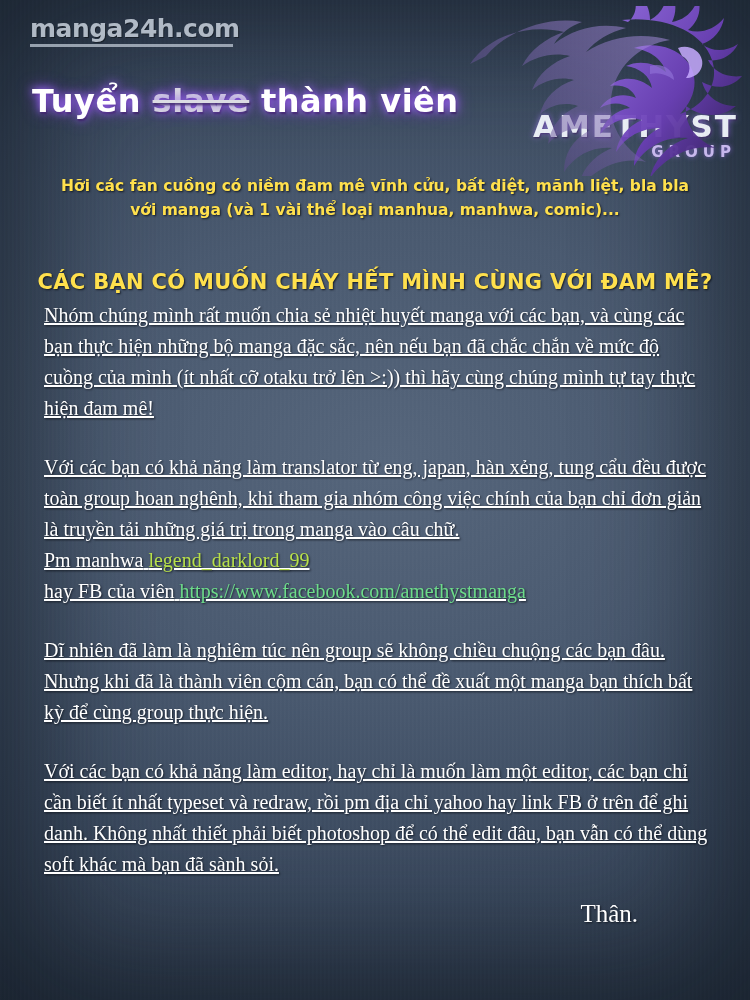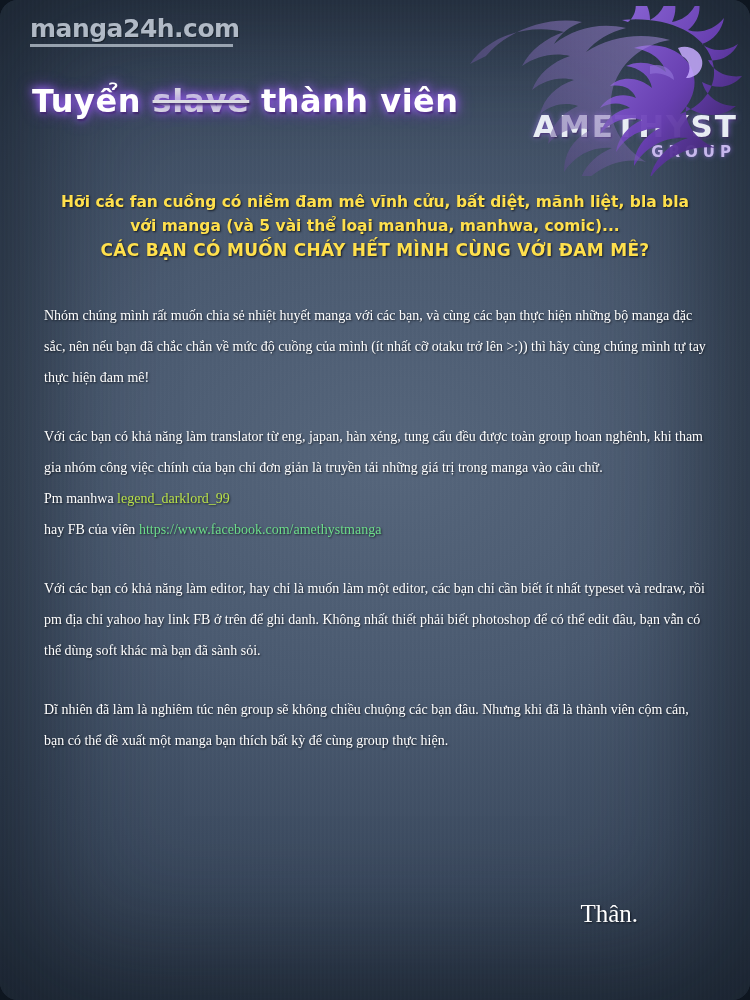--- a/index.html
+++ b/index.html
@@ -11,21 +11,20 @@
     font-family: "Liberation Sans", sans-serif;
   }
   .page {
     position: relative;
     width: 750px;
     height: 1000px;
     overflow: hidden;
     background: #3a4a5e;
     background-image:
       radial-gradient(ellipse 900px 620px at 52% 46%, #56667c 0%, #4a5a70 38%, #3b4a5f 68%, #2c3848 100%);
-    border-radius: 18px;
   }
   
   .page::after {
     content: "";
     position: absolute;
     inset: 0;
     pointer-events: none;
     background-image: repeating-linear-gradient(
       90deg,
       rgba(255,255,255,0.015) 0px,
@@ -117,48 +116,50 @@
     text-decoration: line-through;
     color: #e9e9ef;
     opacity: .92;
   }
 
   
   .intro {
     position: absolute;
     left: 0;
     right: 0;
-    top: 190px;
+    top: 174px;
     text-align: center;
     font-family: "DejaVu Sans", sans-serif;
     font-weight: bold;
     font-size: 15.5px;
     line-height: 24px;
     color: #ffe04d;
     text-shadow: 1px 1px 2px rgba(12,16,26,.85);
     z-index: 6;
     padding: 0 24px;
   }
   .intro .line3 {
-    font-size: 17px;
+    font-size: 21px;
     letter-spacing: .3px;
+    margin-top: 48px;
   }
 
   
   .body-text {
     position: absolute;
     left: 44px;
     right: 42px;
     top: 300px;
     font-family: "Liberation Serif", "DejaVu Serif", serif;
-    font-size: 14px;
+    font-size: 20px;
     line-height: 31px;
     color: #ffffff;
     text-shadow: 1px 1px 2px rgba(10,14,22,.75);
     z-index: 6;
+    text-decoration: underline;
   }
   .para { margin: 0 0 28px 0; }
   .para:last-child { margin-bottom: 0; }
   .email {
     color: #b8e04a;
   }
   .fblink {
     color: #6ddc8a;
   }
   .sign {
@@ -209,35 +210,35 @@
   <div class="logo-sub">GROUP</div>
 
   <div class="headline">
     <span>Tuyển</span>
     <span class="strike">slave</span>
     <span>thành viên</span>
   </div>
 
   <div class="intro">
     <div>Hỡi các fan cuồng có niềm đam mê vĩnh cửu, bất diệt, mãnh liệt, bla bla</div>
-    <div>với manga (và 5 vài thể loại manhua, manhwa, comic)...</div>
+    <div>với manga (và 1 vài thể loại manhua, manhwa, comic)...</div>
     <div class="line3">CÁC BẠN CÓ MUỐN CHÁY HẾT MÌNH CÙNG VỚI ĐAM MÊ?</div>
   </div>
 
   <div class="body-text">
     <p class="para">Nhóm chúng mình rất muốn chia sẻ nhiệt huyết manga với các bạn, và cùng các bạn thực hiện những bộ manga đặc sắc, nên nếu bạn đã chắc chắn về mức độ cuồng của mình (ít nhất cỡ otaku trở lên &gt;:)) thì hãy cùng chúng mình tự tay thực hiện đam mê!</p>
 
     <p class="para">
       <span>Với các bạn có khả năng làm translator từ eng, japan, hàn xẻng, tung cẩu đều được toàn group hoan nghênh, khi tham gia nhóm công việc chính của bạn chỉ đơn giản là truyền tải những giá trị trong manga vào câu chữ.</span><br>
       <span>Pm manhwa</span>
       <span class="email">legend_darklord_99</span><br>
       <span>hay FB của viên</span>
       <span class="fblink">https://www.facebook.com/amethystmanga</span>
     </p>
 
+    <p class="para">Dĩ nhiên đã làm là nghiêm túc nên group sẽ không chiều chuộng các bạn đâu. Nhưng khi đã là thành viên cộm cán, bạn có thể đề xuất một manga bạn thích bất kỳ để cùng group thực hiện.</p>
+
     <p class="para">Với các bạn có khả năng làm editor, hay chỉ là muốn làm một editor, các bạn chỉ cần biết ít nhất typeset và redraw, rồi pm địa chỉ yahoo hay link FB ở trên để ghi danh. Không nhất thiết phải biết photoshop để có thể edit đâu, bạn vẫn có thể dùng soft khác mà bạn đã sành sỏi.</p>
-
-    <p class="para">Dĩ nhiên đã làm là nghiêm túc nên group sẽ không chiều chuộng các bạn đâu. Nhưng khi đã là thành viên cộm cán, bạn có thể đề xuất một manga bạn thích bất kỳ để cùng group thực hiện.</p>
   </div>
 
   <div class="sign">Thân.</div>
 
 </div>
 
 </body></html>

